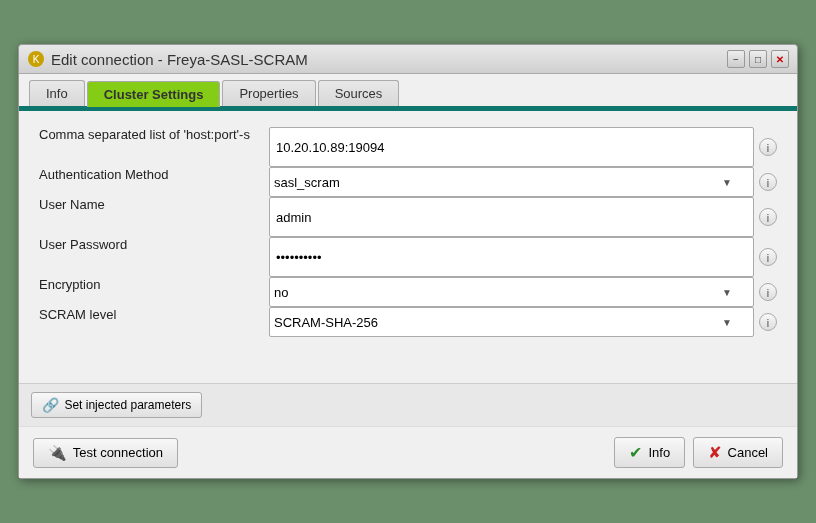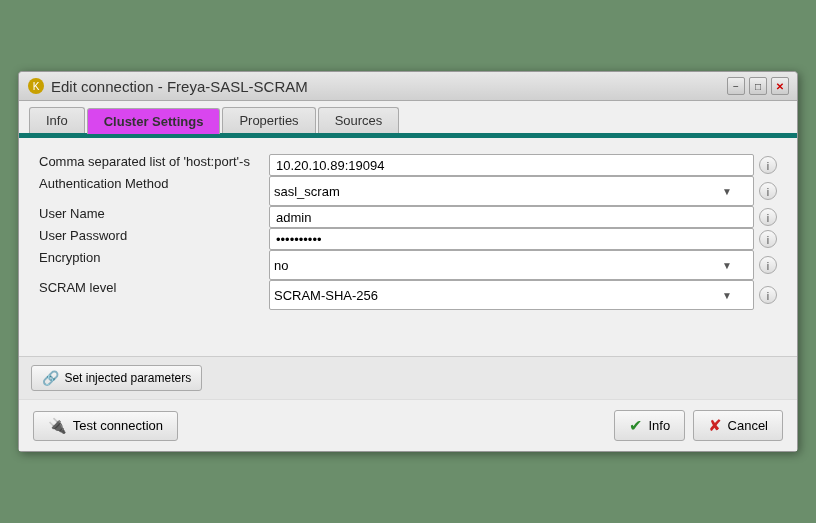--- a/index.html
+++ b/index.html
@@ -77,21 +77,21 @@
       border: 1px solid #aaa;
       border-bottom: none;
       border-radius: 3px 3px 0 0;
       background: linear-gradient(to bottom, #e8e8e8, #d8d8d8);
       cursor: pointer;
       font-size: 13px;
       color: #333;
       position: relative;
     }
     .tab.active {
-      background: #d946ef;
+      background: #84cc16;
       font-weight: bold;
       border-color: #aaa;
       z-index: 1;
       bottom: -1px;
     }
     .content {
       padding: 16px 20px;
       background: #f0f0f0;
     }
     .form-row {
@@ -105,21 +105,21 @@
       font-size: 13px;
       flex-shrink: 0;
     }
     .form-input-wrap {
       display: flex;
       align-items: center;
       flex: 1;
     }
     .form-input {
       flex: 1;
-      height: 22px;
+      height: 40px;
       border: 1px solid #aaa;
       border-radius: 2px;
       padding: 2px 6px;
       font-size: 13px;
       background: white;
       outline: none;
     }
     .form-select {
       flex: 1;
       height: 30px;

